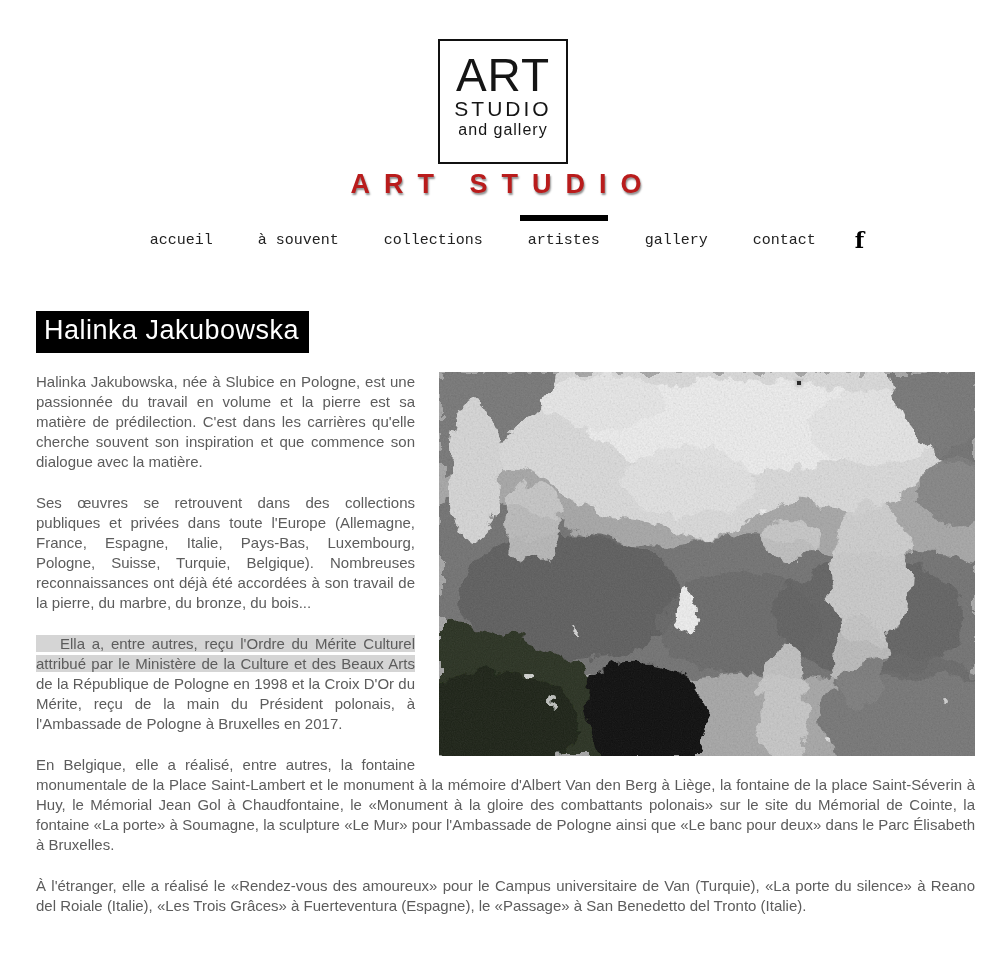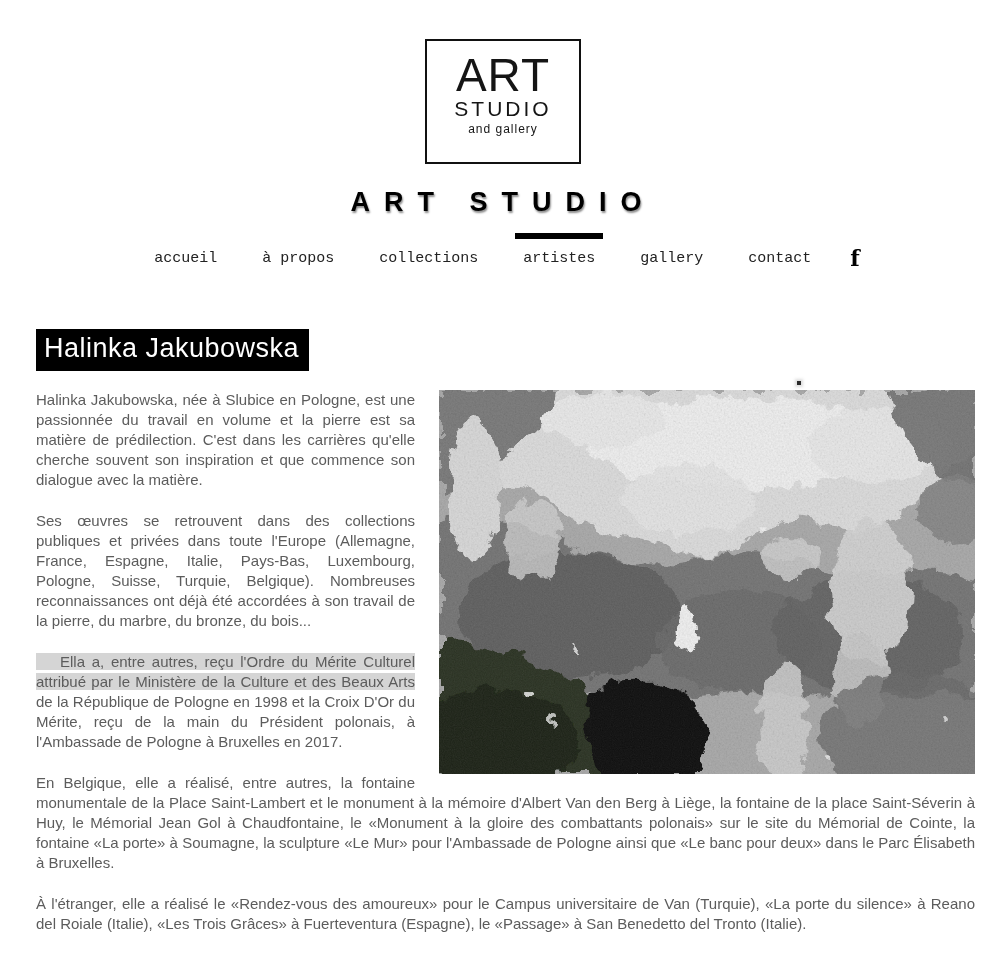--- a/index.html
+++ b/index.html
@@ -7,30 +7,30 @@
   body {
     width:1006px; min-height:973px; position:relative;
     font-family:"Liberation Sans", sans-serif;
     -webkit-font-smoothing:antialiased;
   }
 
   
   .header { text-align:center; padding-top:39px; }
 
   .logo-box {
-    display:inline-block; width:156px; height:125px;
+    display:inline-block; width:130px; height:125px;
     border:2px solid #111; padding-top:12px; cursor:pointer;
     background:#fff;
   }
   .logo-art  { font-size:46px; line-height:44px; color:#151515; letter-spacing:1px; font-weight:400; }
   .logo-studio { font-size:21px; line-height:24px; color:#151515; letter-spacing:3px; font-weight:400; }
-  .logo-gallery { font-size:12px; line-height:17px; color:#151515; letter-spacing:1px; font-weight:400; }
+  .logo-gallery { font-size:16px; line-height:17px; color:#151515; letter-spacing:1px; font-weight:400; }
 
   .site-title {
-    margin-top:18px; font-size:27px; font-weight:bold; color:#000000;
+    font-size:27px; font-weight:bold; color:#b91c1c;
     letter-spacing:14px; line-height:41px;
     text-shadow:1px 2px 2px rgba(0,0,0,0.45);
   }
 
   .nav {
     margin-top:24px; display:flex; justify-content:center; align-items:center;
     gap:45px; font-family:"Liberation Mono","DejaVu Sans Mono",monospace;
     font-size:15px; color:#222;margin-left:8px;
   }
   .nav-item { position:relative; cursor:pointer; white-space:nowrap; }
@@ -83,21 +83,21 @@
     <div class="logo-studio">STUDIO</div>
     <div class="logo-gallery">and gallery</div>
   </div>
 
   <div class="site-title">
     <div>ART STUDIO</div>
   </div>
 
   <nav class="nav">
     <a class="nav-item">accueil</a>
-    <a class="nav-item">à propos</a>
+    <a class="nav-item">à souvent</a>
     <a class="nav-item">collections</a>
     <a class="nav-item active">artistes</a>
     <a class="nav-item">gallery</a>
     <a class="nav-item">contact</a>
     <span class="fb-icon">f</span>
   </nav>
 
 </div>
 
 <div class="stray-dot"></div>

